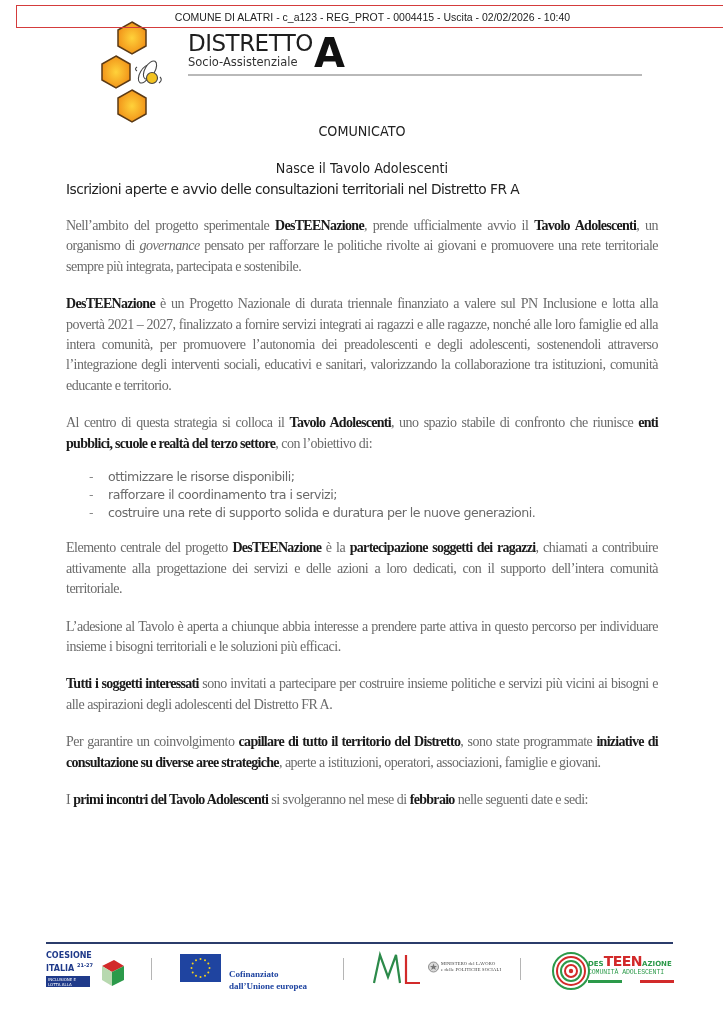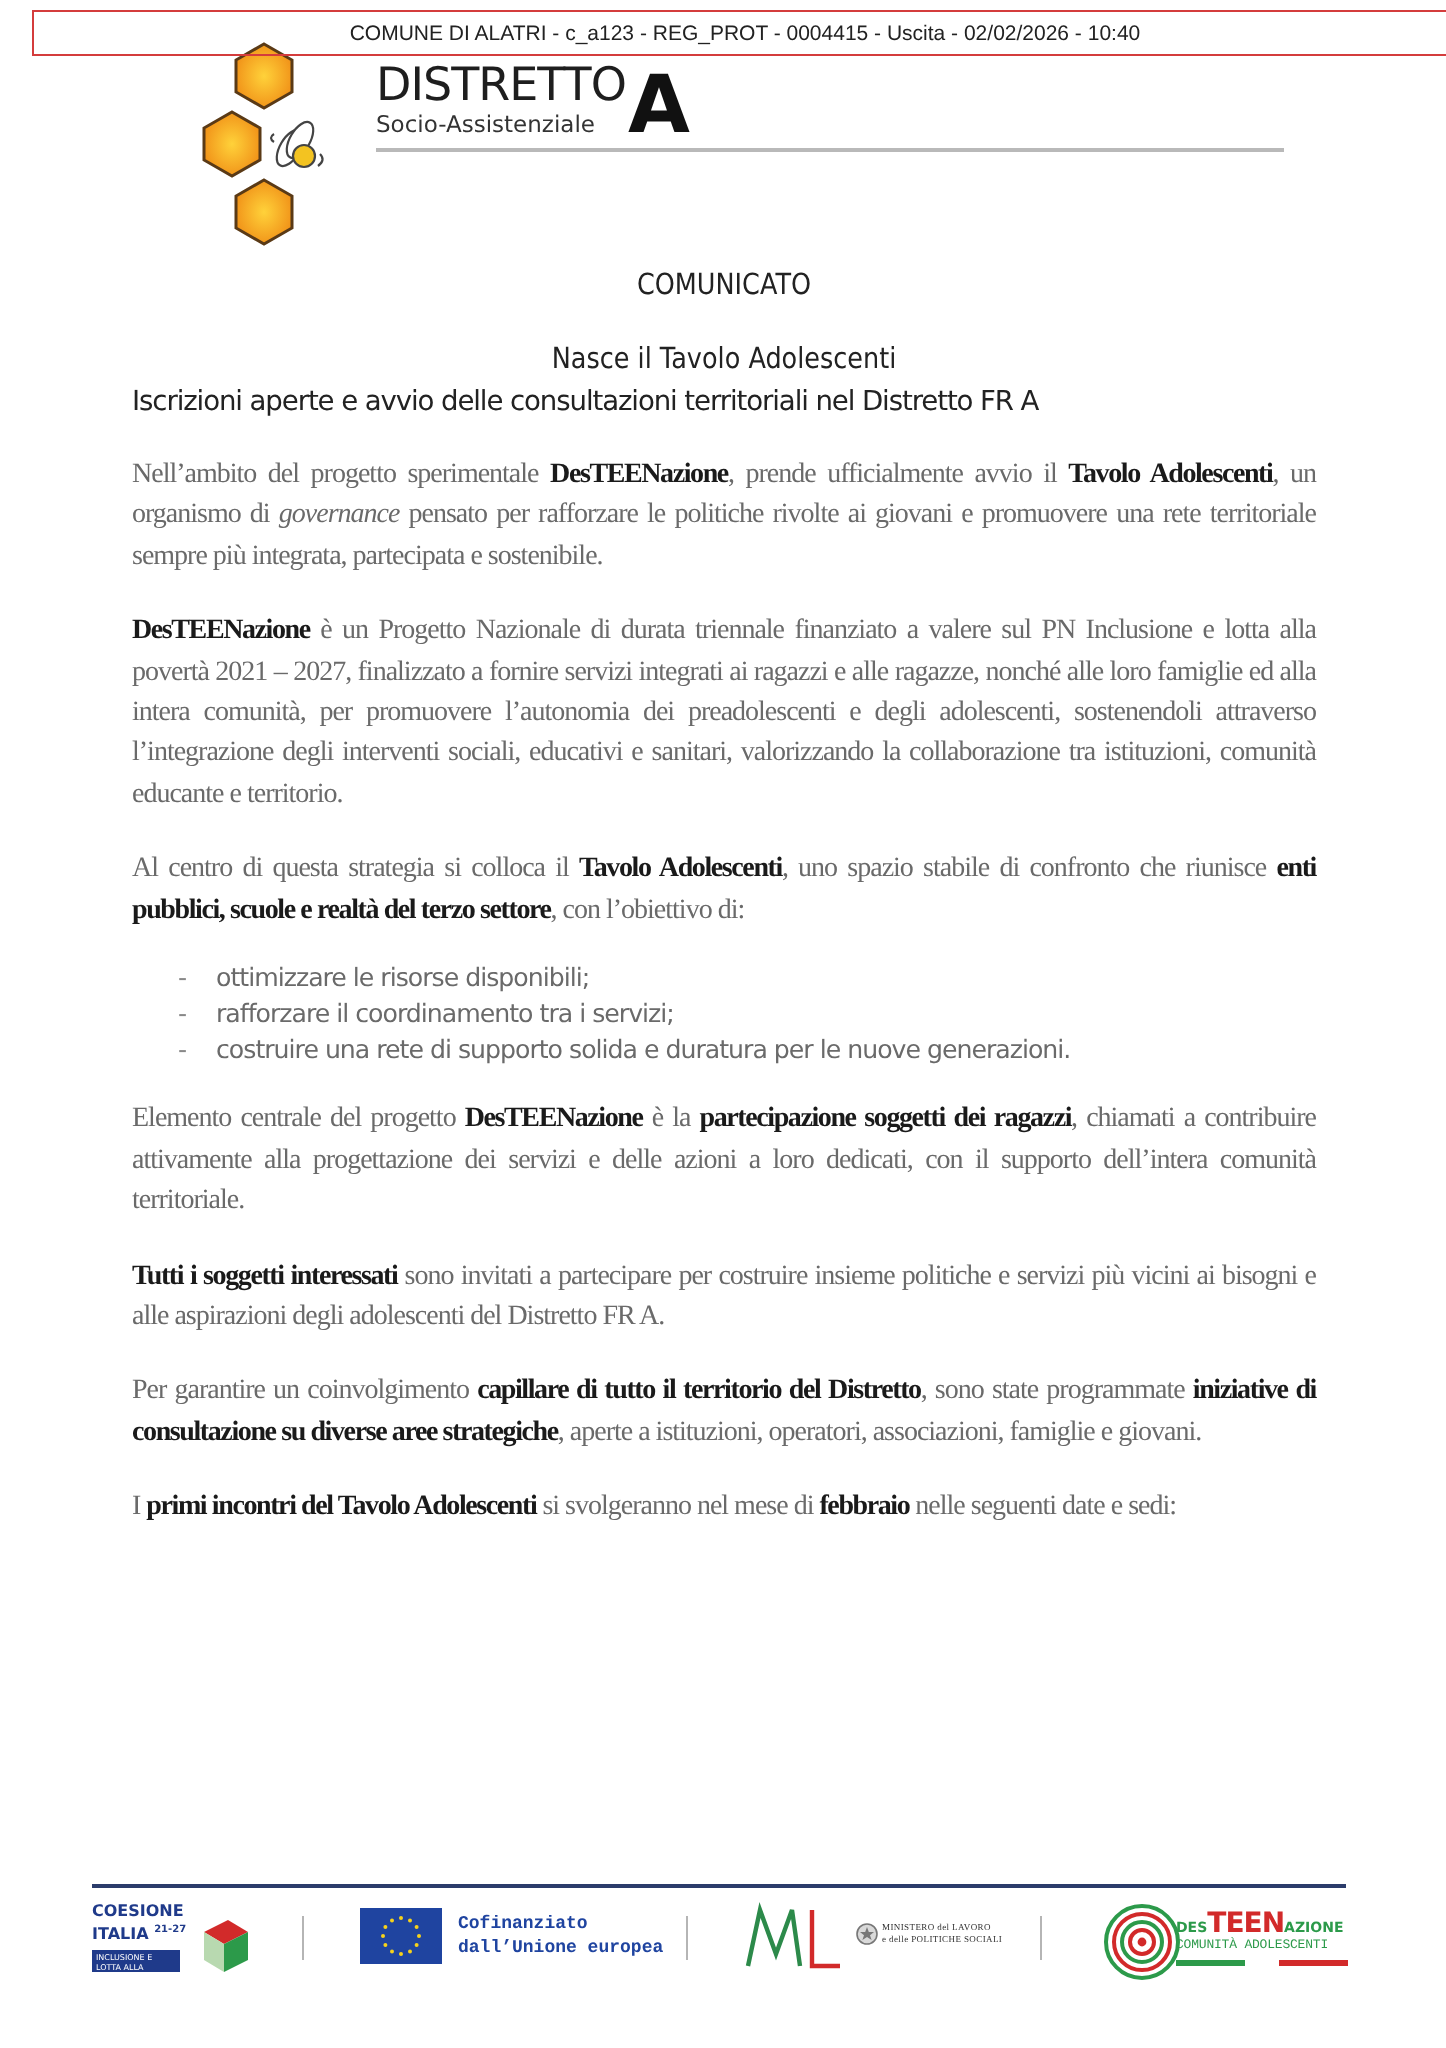--- a/index.html
+++ b/index.html
@@ -9,42 +9,42 @@
            border: 1px solid #d43c3c; box-sizing: border-box;
            font-family: "Liberation Sans", sans-serif; font-size: 10.5px; color: #222;
            text-align: center; line-height: 22px; background: transparent; z-index: 5; margin-left: 12px; }
   .logo { position: absolute; left: 100px; top: 20px; width: 80px; height: 110px; }
   .brand { position: absolute; left: 188px; top: 32px; }
   .brand .title { font-family: "DejaVu Sans", sans-serif; font-size: 23px; letter-spacing: -0.5px; color: #1e1e1e; line-height: 22px; }
   .brand .sub { font-family: "DejaVu Sans", sans-serif; font-size: 11.5px; color: #333; line-height: 14px; margin-top: 1px; }
   .brand .bigA { position: absolute; left: 126px; top: 2px; font-family: "DejaVu Sans", sans-serif; font-weight: bold; font-size: 40px; color: #111; line-height: 38px; }
   .brand-rule { position: absolute; left: 188px; top: 74px; width: 454px; height: 2px; background: #b9b9b9; }
 
-  .content { position: absolute; left: 66px; top: 132px; width: 592px; }
+  .content { position: absolute; left: 66px; top: 120px; width: 592px; }
   .h-center { text-align: center; color: #222; font-family: "DejaVu Sans", sans-serif; }
   .h1 { font-size: 14.5px; margin: 0; height: 22px; line-height: 22px; transform: scaleX(0.88); }
   .h2 { font-size: 14.5px; margin: 15px 0 0 0; height: 22px; line-height: 22px; transform: scaleX(0.88); }
   .subtitle { font-family: "DejaVu Sans", sans-serif; font-size: 13.8px; color: #222; line-height: 20px; letter-spacing: -0.55px; }
   p.body { font-family: Liberation Serif, serif; font-size: 14px; line-height: 20.4px; margin: 17px 0 0 0; text-align: justify; color: #6a6a6a; letter-spacing: -0.5px; word-spacing: 0px; font-weight: 300; }
   p.body b { color: #1a1a1a; font-weight: bold; letter-spacing: -0.7px; font-weight: 600; }
   p.body i { font-style: italic; }
   ul.bul { list-style: none; margin: 14px 0 0 0; padding: 0; }
   ul.bul li { font-family: "DejaVu Sans", sans-serif; font-size: 12.6px; line-height: 17.8px; color: #6a6a6a; letter-spacing: -0.5px; position: relative; padding-left: 42px; }
   ul.bul li .dash { position: absolute; left: 23px; top: 0; color: #888; }
   .section { font-family: "DejaVu Sans", sans-serif; font-size: 15px; color: #222; margin-top: 16px; line-height: 22px; letter-spacing: -0.6px; }
 
   .footer-rule { position: absolute; left: 46px; top: 942px; width: 627px; height: 1.5px; background: #2b3c6b; }
   .footer { position: absolute; left: 0; top: 948px; width: 713px; height: 45px; }
   .coes { position: absolute; left: 46px; top: 4px; width: 80px; height: 36px; }
   .coes .t { font-family: "DejaVu Sans", sans-serif; font-weight: bold; font-size: 8px; color: #1f3a8a; line-height: 8.5px; }
   .coes .t sup { font-size: 5px; }
   .coes .band { margin-top: 3px; width: 44px; height: 11px; background: #1f3a8a; color: #fff; font-size: 4px; line-height: 5px; padding: 1px 2px; box-sizing: border-box; font-family: "DejaVu Sans", sans-serif; }
   .sep { position: absolute; top: 10px; width: 1px; height: 22px; background: #b5b5b5; }
   .eu-flag { position: absolute; left: 180px; top: 6px; width: 41px; height: 28px; background: #1f44a0; }
-  .eu-text { position: absolute; left: 229px; top: 8px; font-family: Liberation Mono, monospace; font-weight: bold; font-size: 9px; color: #1f44a0; line-height: 12px; }
+  .eu-text { position: absolute; left: 229px; top: 20px; font-family: Liberation Serif, serif; font-weight: bold; font-size: 9px; color: #1f44a0; line-height: 12px; }
   .ml { position: absolute; left: 372px; top: 3px; width: 50px; height: 36px; }
   .min-text { position: absolute; left: 441px; top: 13px; font-family: "Liberation Serif", serif; font-size: 4.5px; color: #333; line-height: 6px; letter-spacing: 0.2px; }
   .dt-logo { position: absolute; left: 550px; top: 2px; width: 42px; height: 42px; }
   .dt-name { position: absolute; left: 588px; top: 6px; font-family: "DejaVu Sans", sans-serif; font-weight: bold; line-height: 14px; white-space: nowrap; }
   .dt-name .des { color: #2c9a4a; font-size: 7px; }
   .dt-name .teen { color: #d22a2a; font-size: 14px; letter-spacing: -0.5px; }
   .dt-name .az { color: #2c9a4a; font-size: 7px; }
   .dt-sub { position: absolute; left: 588px; top: 21px; font-family: Liberation Mono, monospace; font-size: 6.5px; color: #2c9a4a; letter-spacing: -0.1px; }
   .dt-bar { position: absolute; left: 588px; top: 32px; width: 86px; height: 3px; background: linear-gradient(90deg, #2c9a4a 0 40%, #ffffff 40% 60%, #d22a2a 60% 100%); }
 </style>
@@ -91,20 +91,21 @@
     </div>
 
   <ul class="bul">
     <li><span class="dash">-</span><span>ottimizzare le risorse disponibili;</span></li>
     <li><span class="dash">-</span><span>rafforzare il coordinamento tra i servizi;</span></li>
     <li><span class="dash">-</span><span>costruire una rete di supporto solida e duratura per le nuove generazioni.</span></li>
   </ul>
 
   <div>
       <p class="body"><span>Elemento centrale del progetto </span><b>DesTEENazione</b><span> è la </span><b>partecipazione soggetti dei ragazzi</b><span>, chiamati a contribuire attivamente alla progettazione dei servizi e delle azioni a loro dedicati, con il supporto dell’intera comunità territoriale.</span></p>
+      <p class="body"><span>L’adesione al Tavolo è aperta a chiunque abbia interesse a prendere parte attiva in questo percorso per individuare insieme i bisogni territoriali e le soluzioni più efficaci.</span></p>
       <p class="body"><b>Tutti i soggetti interessati</b><span> sono invitati a partecipare per costruire insieme politiche e servizi più vicini ai bisogni e alle aspirazioni degli adolescenti del Distretto FR A.</span></p>
     </div>
 
 
   <div>
       <p class="body"><span>Per garantire un coinvolgimento </span><b>capillare di tutto il territorio del Distretto</b><span>, sono state programmate </span><b>iniziative di consultazione su diverse aree strategiche</b><span>, aperte a istituzioni, operatori, associazioni, famiglie e giovani.</span></p>
       <p class="body"><span>I </span><b>primi incontri del Tavolo Adolescenti</b><span> si svolgeranno nel mese di </span><b>febbraio</b><span> nelle seguenti date e sedi:</span></p>
     </div>
 </div>
 

